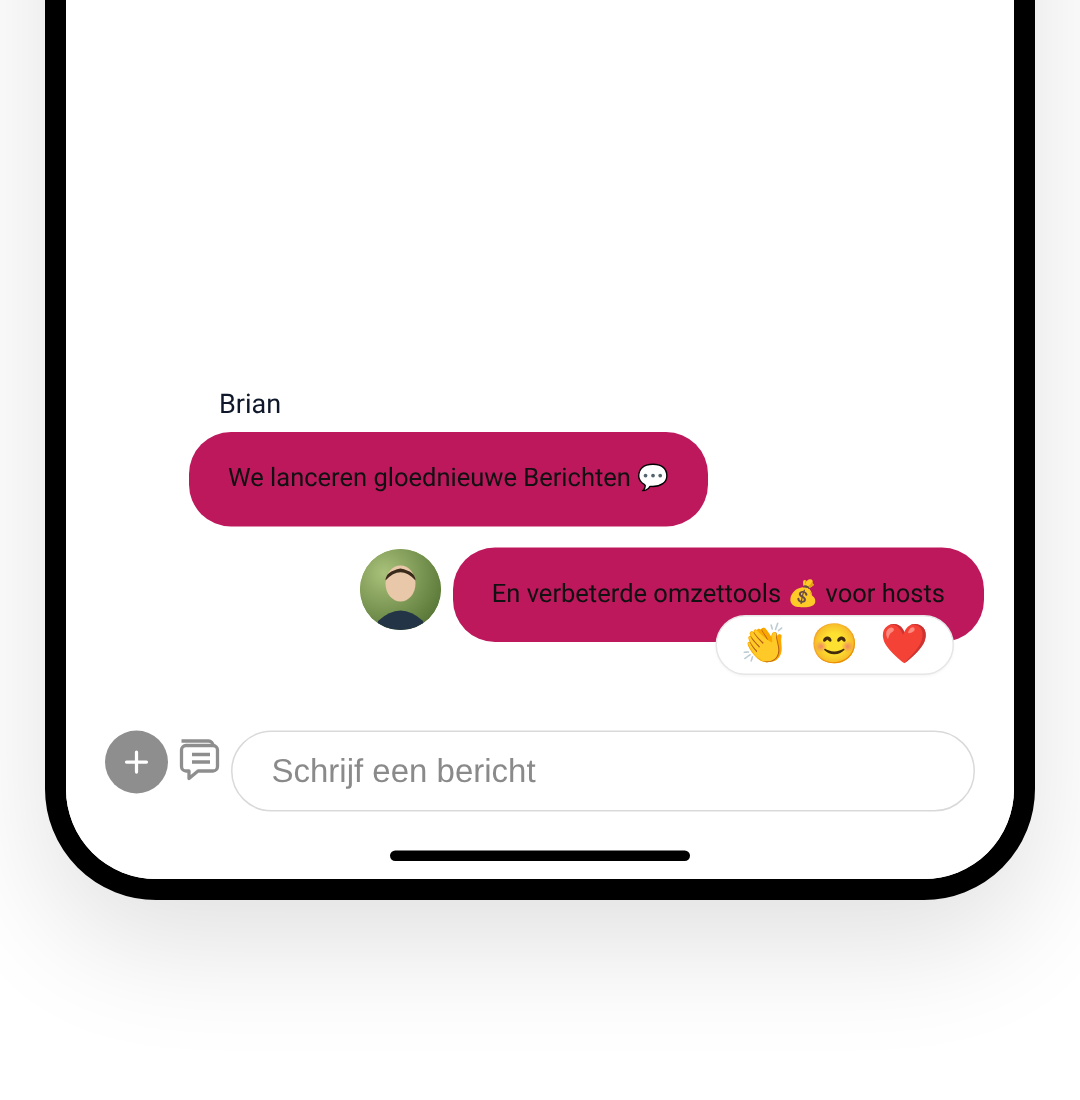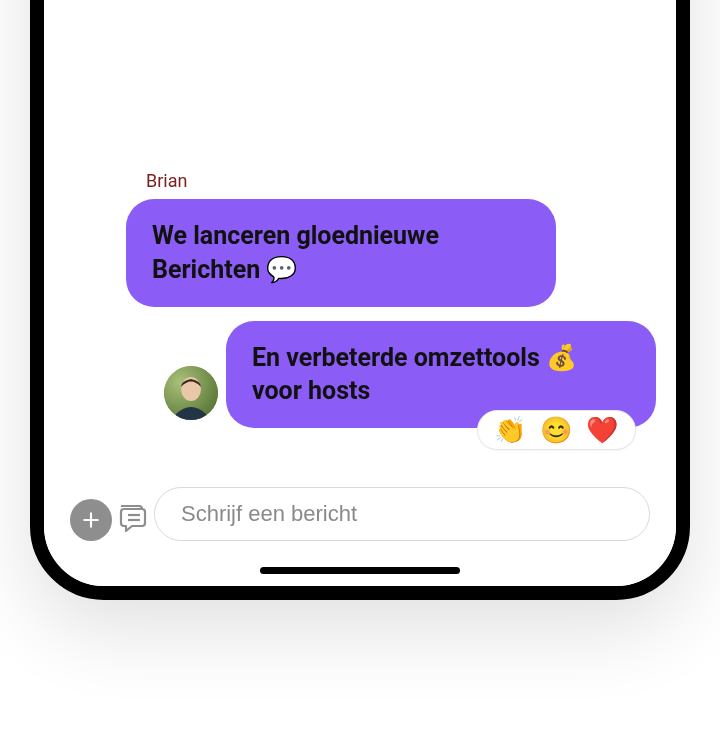--- a/index.html
+++ b/index.html
@@ -34,21 +34,21 @@
     display: flex;
     flex-direction: column;
     justify-content: flex-end;
     padding-bottom: 30px;
   }
   .messages {
     padding: 0 20px 0 20px;
   }
   .sender-name {
     font-size: 18px;
-    color: #7f1d1d;
+    color: #0f172a;
     margin-left: 82px;
     margin-bottom: 8px;
   }
   .bubble-row {
     display: flex;
     align-items: flex-end;
     margin-bottom: 14px;
     position: relative;
   }
   .avatar-spacer {
@@ -68,48 +68,47 @@
     justify-content: center;
     overflow: hidden;
     flex-shrink: 0;
     margin-bottom: 8px;
   }
   .avatar svg {
     width: 54px;
     height: 54px;
   }
   .bubble {
-    background: #8b5cf6;
+    background: #be185d;
     border-radius: 28px;
     padding: 20px 26px;
-    font-size: 25px;
+    font-size: 17px;
     line-height: 1.35;
     color: #111;
     max-width: 430px;
-    font-weight: bold;
   }
   .reactions {
     position: absolute;
     right: 20px;
     bottom: -22px;
     background: #fff;
     border: 1px solid #e6e6e6;
     border-radius: 999px;
     padding: 6px 16px;
     display: flex;
     gap: 14px;
     font-size: 26px;
     line-height: 1;
     box-shadow: 0 1px 2px rgba(0,0,0,0.04);
   }
   .composer {
     margin-top: 44px;
     padding: 15px 26px;
     display: flex;
-    align-items: flex-end;
+    align-items: flex-start;
   }
   .circle-btn {
     width: 42px;
     height: 42px;
     border-radius: 50%;
     background: #8e8e8e;
     display: flex;
     align-items: center;
     justify-content: center;
     color: #fff;

